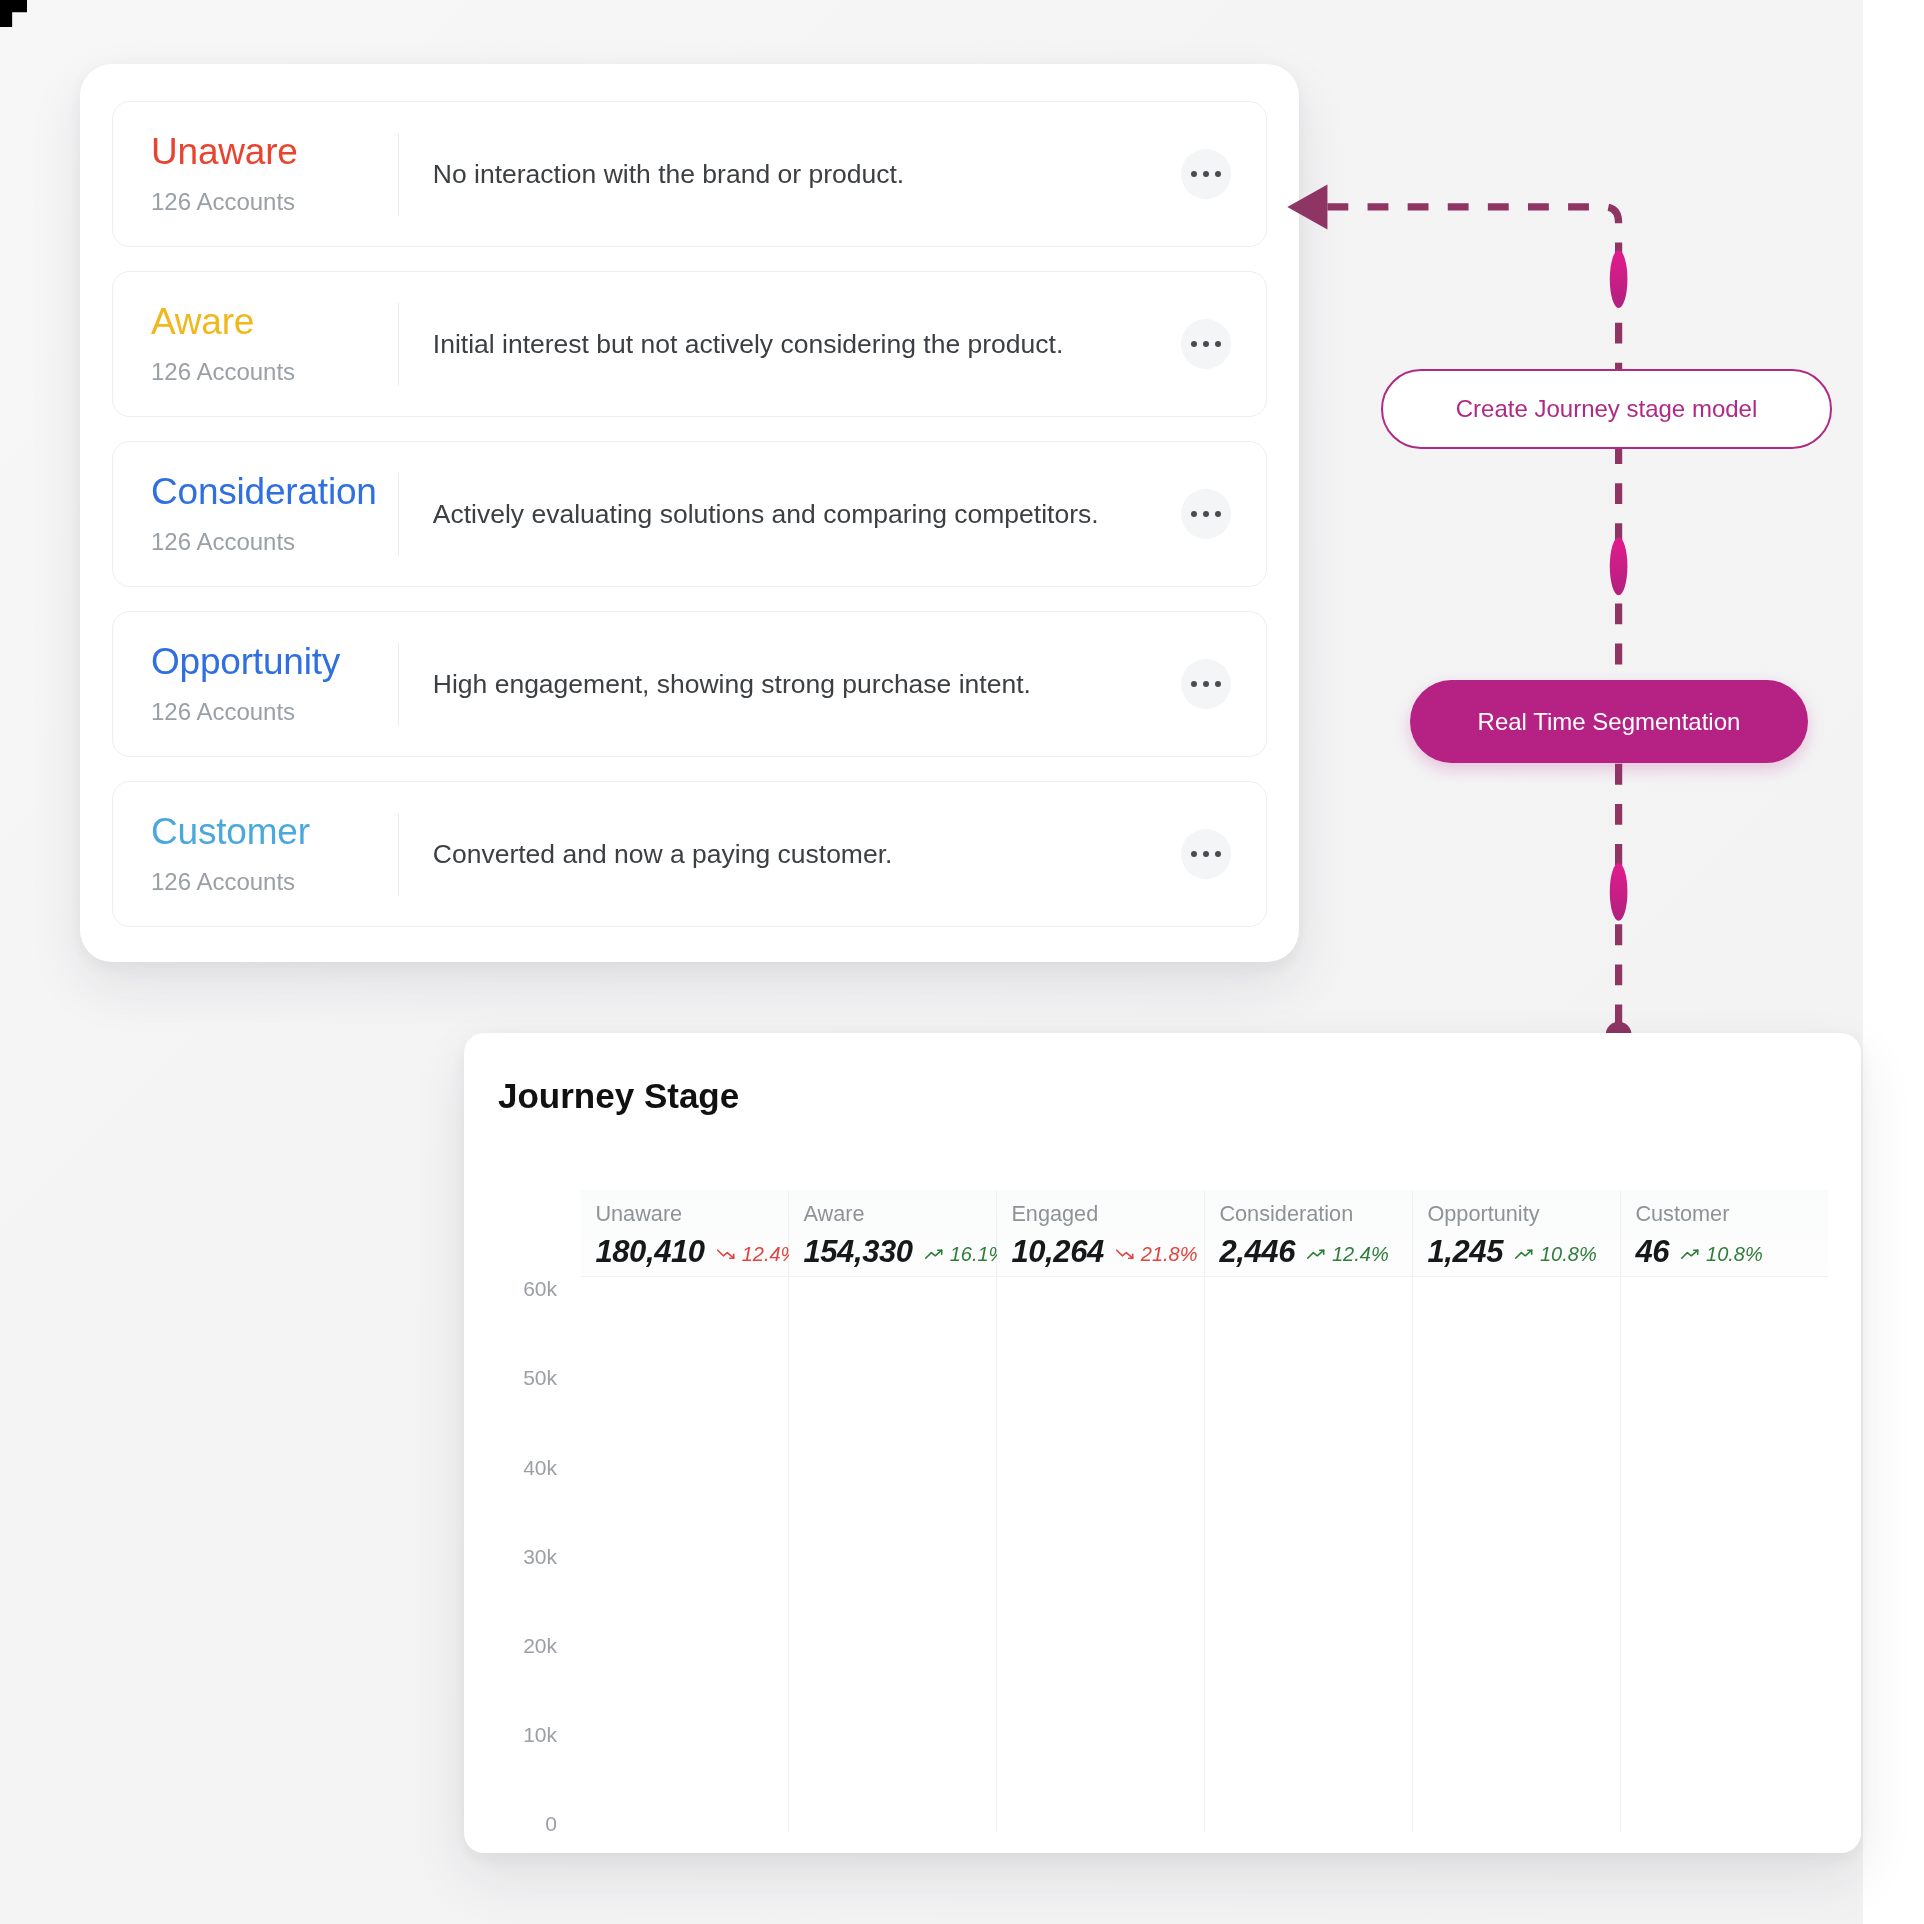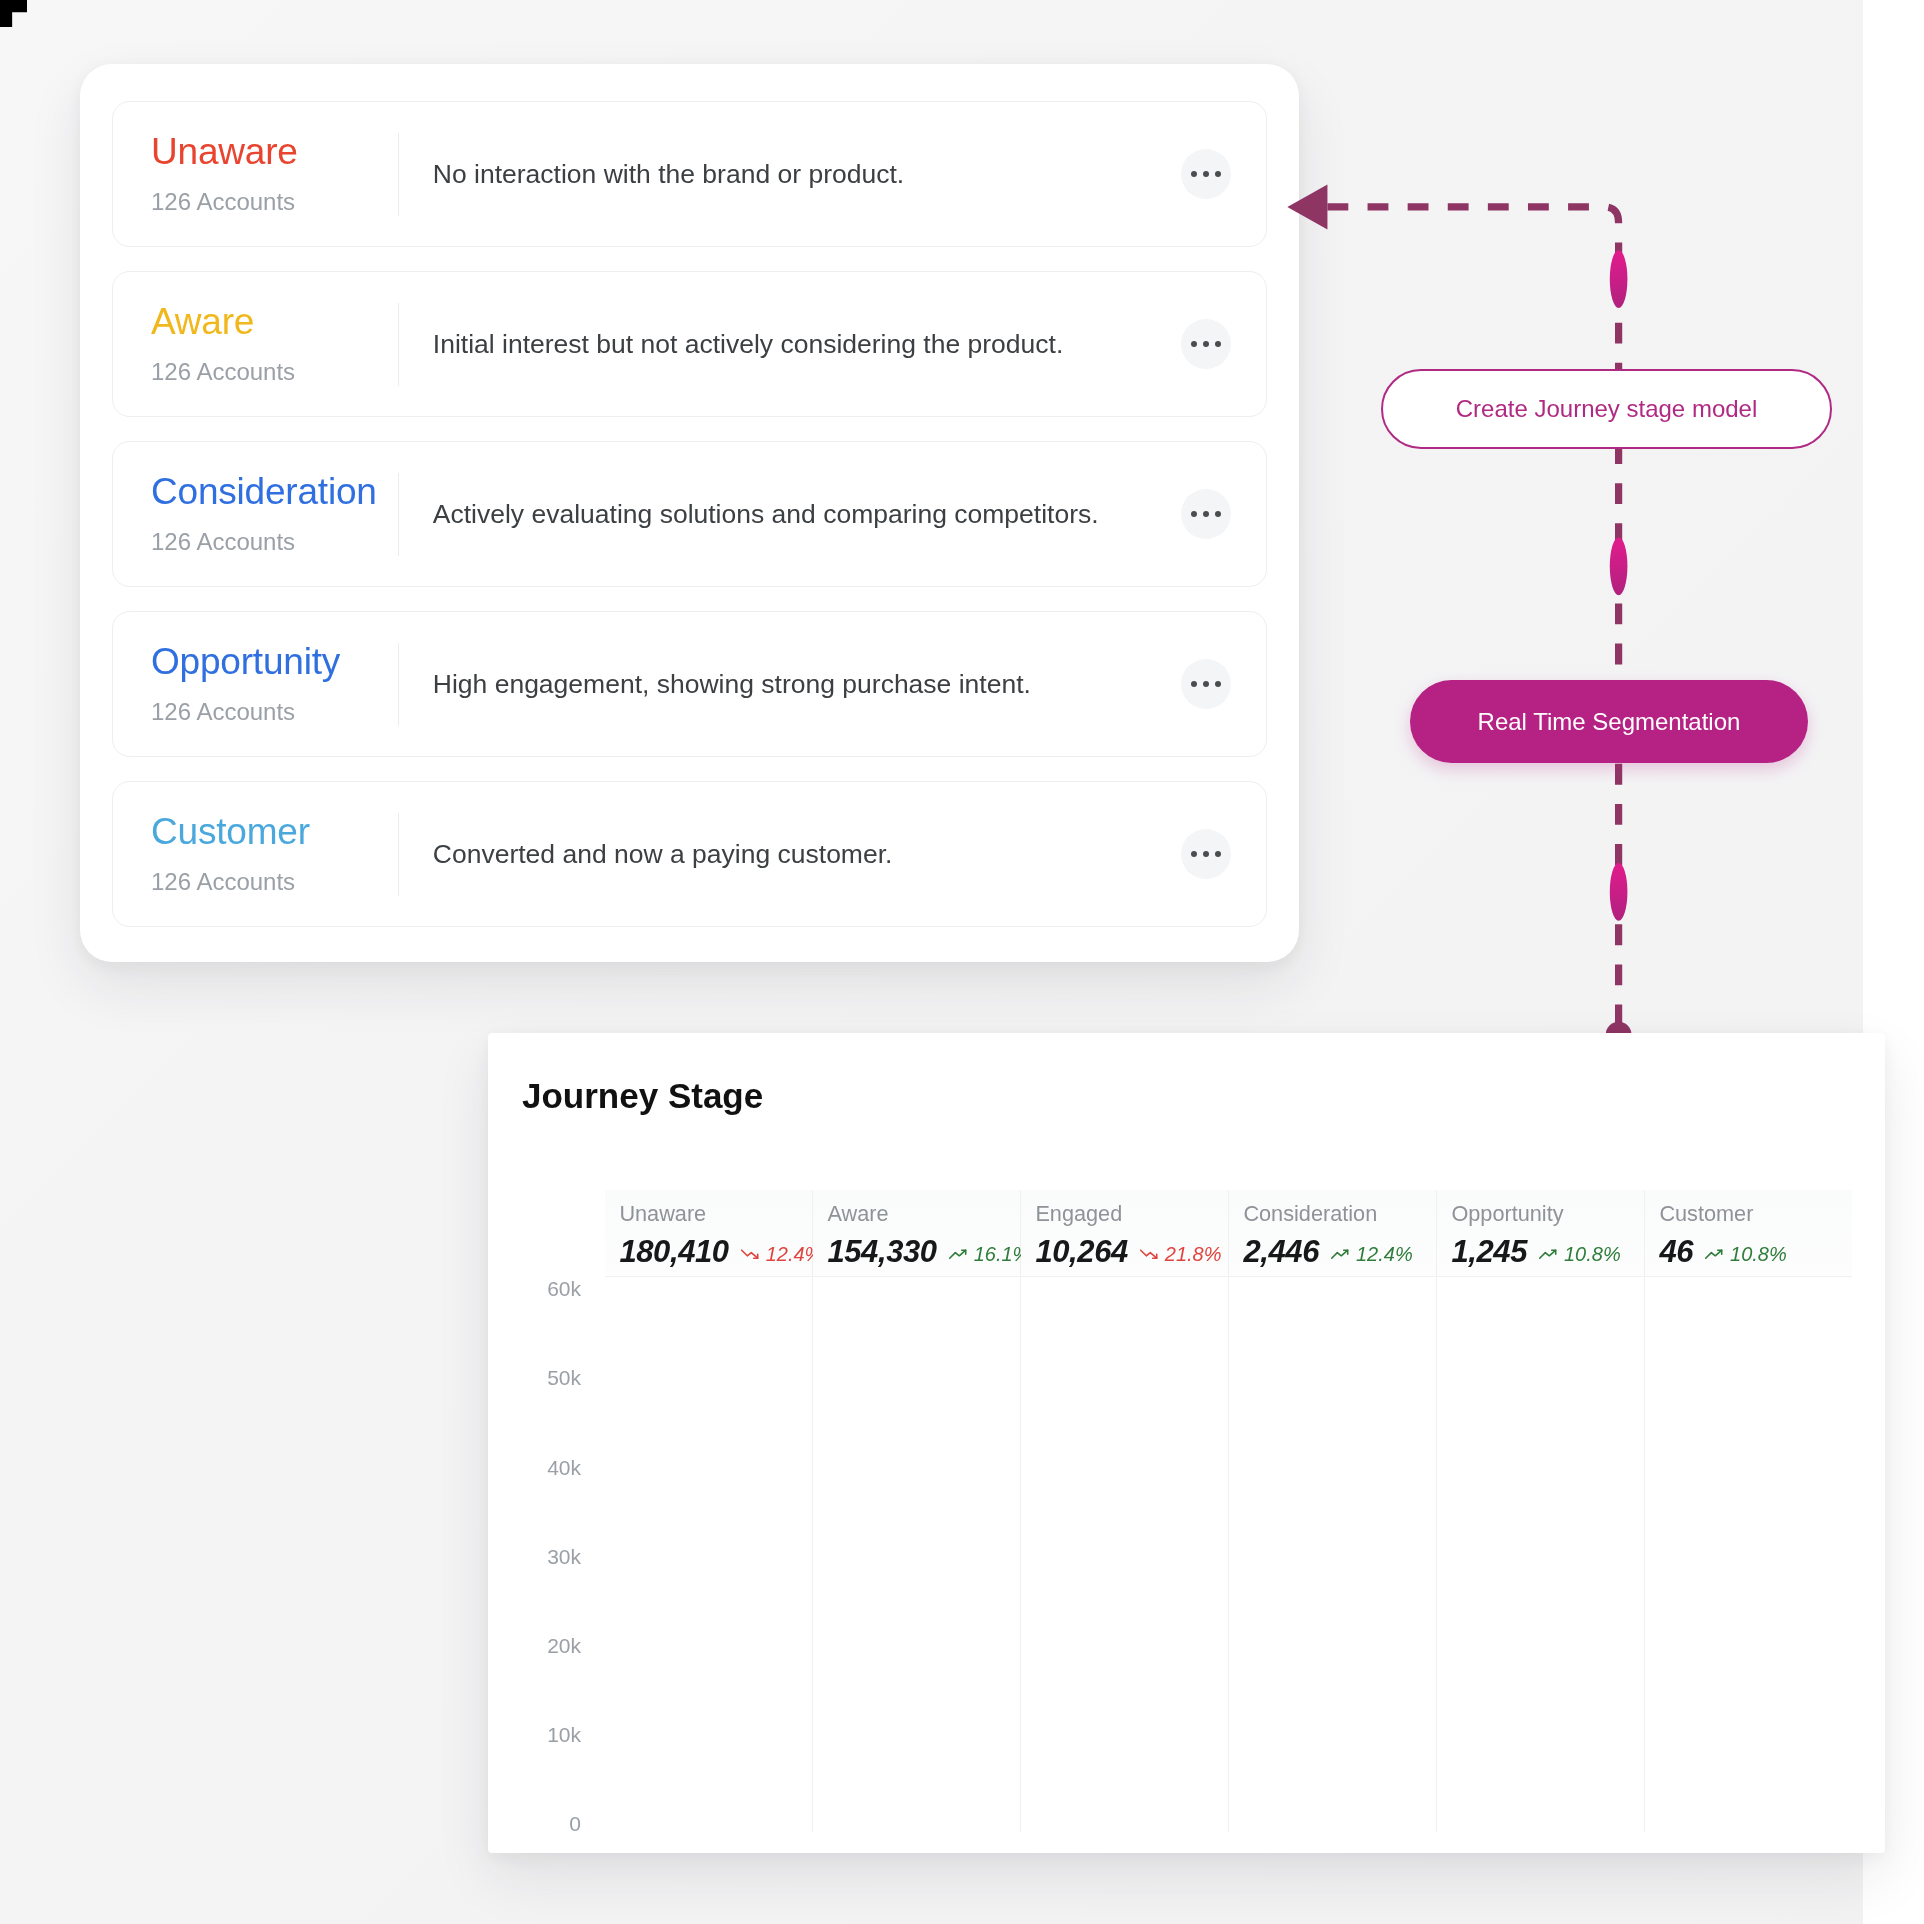--- a/index.html
+++ b/index.html
@@ -90,24 +90,24 @@
     width: 398px; height: 83px;
     background: #b52284;
     color: #ffffff;
     box-shadow: 0 6.4px 16px rgba(181,34,132,.22);
     align-items: center;
   }
 
   
   .chart-card {
     position: absolute;
-    left: 488px; top: 1033px;
+    left: 464px; top: 1033px;
     width: 1397px; height: 820px;
     background: #ffffff;
-    border-radius: 4px;
+    border-radius: 20px;
     box-shadow: 0 24px 56px rgba(30,30,40,.09), 0 4.8px 14.4px rgba(30,30,40,.05);
     overflow: hidden;
   }
   .chart-title { position:absolute; left: 34px; top: 43px; font-size: 35px; font-weight: 700; color:#111; }
   .chart-sub { position:absolute; left: 34px; top: 99px; font-size: 24px; color:#8b9096; }
 
   .plot {
     position: absolute;
     left: 34px; top: 157px;
     width: 1330px; height: 642px;

